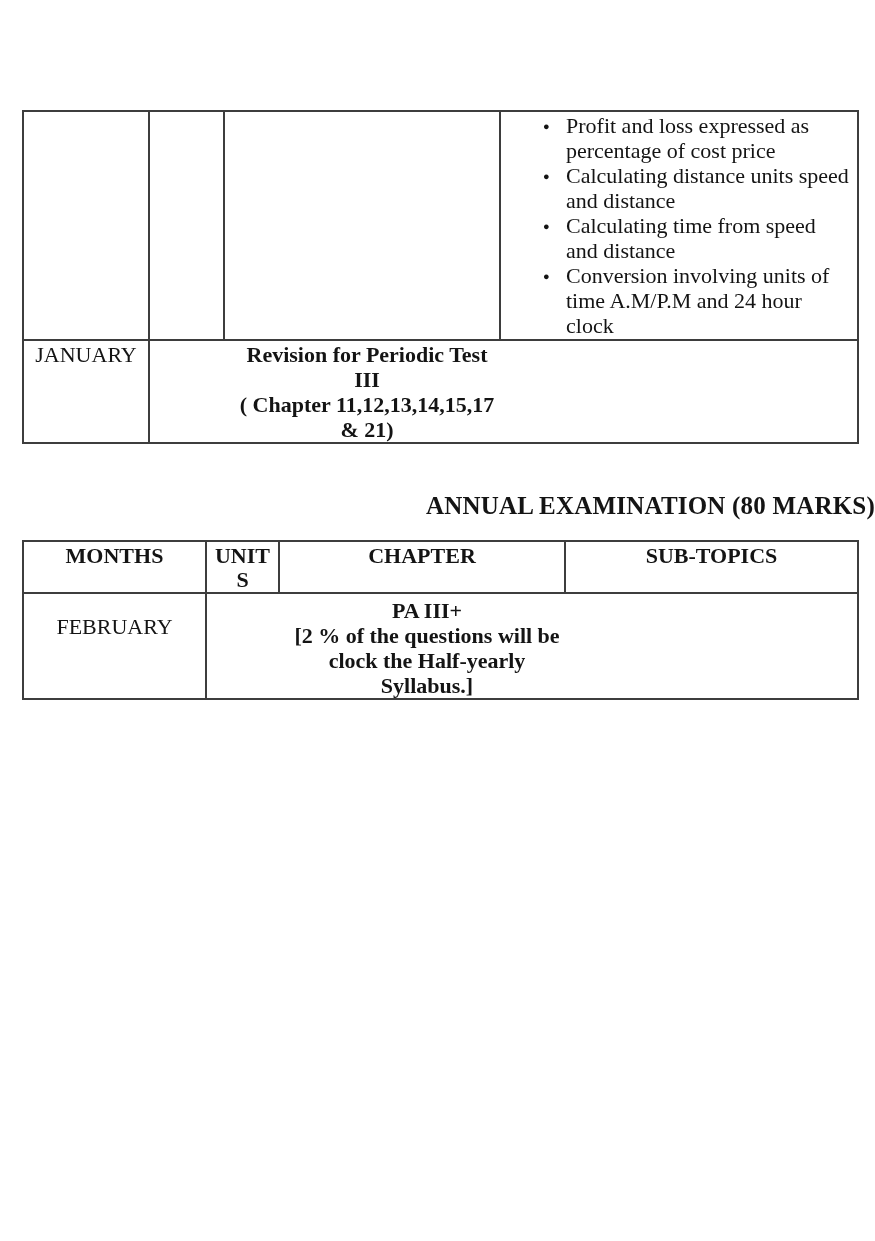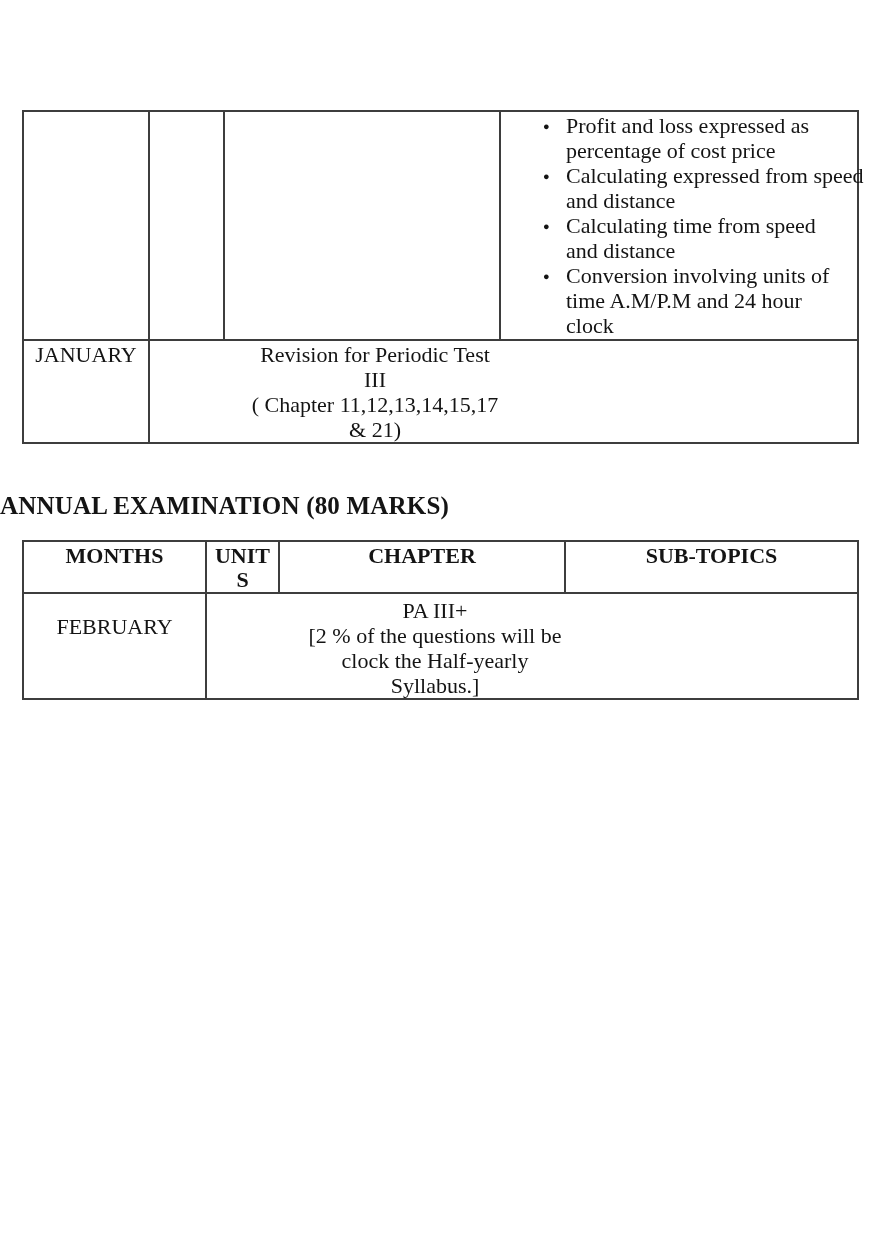--- a/index.html
+++ b/index.html
@@ -49,32 +49,32 @@
     top: 1px;
     font-size: 11px;
     line-height: 25px;
   }
   .line { display: block; white-space: nowrap; }
 
   .month-cell {
     text-align: center;
     padding-top: 1px;
   }
-  .merged-cell { padding: 1px 0 0 12px; }
+  .merged-cell { padding: 1px 0 0 4px; font-weight: bold; }
   .center-block { text-align: center; }
   .center-block.jan { margin-left: 75px; width: 276px; }
   .center-block.feb { margin-left: 73px; width: 286px; padding-top: 3px; }
 
   
   .heading {
     position: absolute;
     left: 0;
     top: 490px;
     width: 875px;
-    text-align: left;
+    text-align: right;
     font-size: 25px;
     line-height: 31px;
     font-weight: bold;
     letter-spacing: 0.2px;
   }
 
   
   .t2 .row-head { height: 46px; }
   .t2 .row-feb { height: 103px; }
   .head-cell {
@@ -104,21 +104,21 @@
       <td></td>
       <td class="bullets-cell">
         <ul class="bullet-list">
           <li class="bullet-item">
             <span class="bullet-marker">●</span>
             <span class="line">Profit and loss expressed as</span>
             <span class="line">percentage of cost price</span>
           </li>
           <li class="bullet-item">
             <span class="bullet-marker">●</span>
-            <span class="line">Calculating expressed from speed</span>
+            <span class="line">Calculating distance units speed</span>
             <span class="line">and distance</span>
           </li>
           <li class="bullet-item">
             <span class="bullet-marker">●</span>
             <span class="line">Calculating time from speed</span>
             <span class="line">and distance</span>
           </li>
           <li class="bullet-item">
             <span class="bullet-marker">●</span>
             <span class="line">Conversion involving units of</span>

